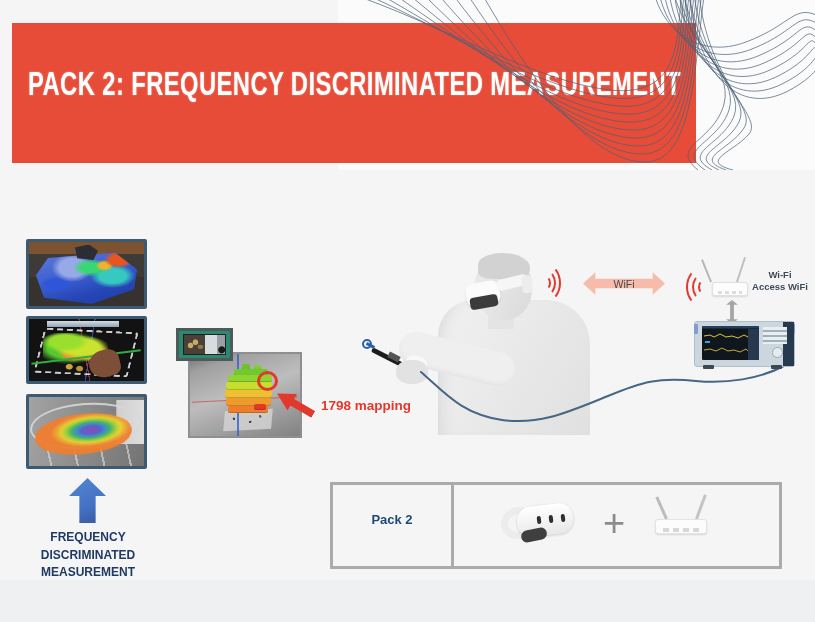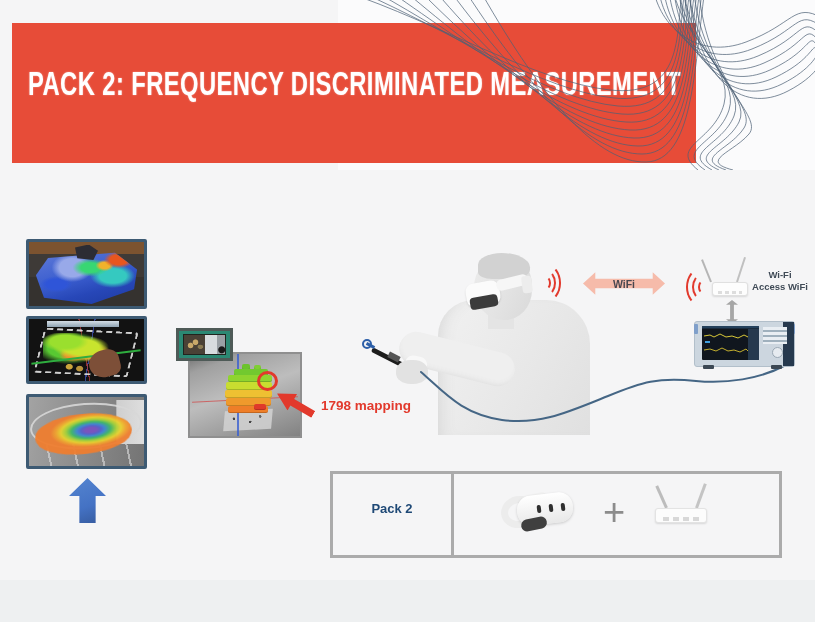--- a/index.html
+++ b/index.html
@@ -136,21 +136,21 @@
   .arc.r{border-right-color:var(--annotation_red,#E2392C)}
   .arc.l{border-left-color:var(--annotation_red,#E2392C)}
   .parc1{left:180px;top:31px;width:11px;height:14px}
   .parc2{left:176px;top:25px;width:20px;height:26px}
   .parc3{left:172px;top:19px;width:29px;height:38px}
 
   
   .wifi-arrow{left:583px;top:271px;width:82px;height:25px;background:var(--wifi_salmon,#F6BBAA);
         clip-path:polygon(0% 50%,15% 5%,15% 31%,85% 31%,85% 5%,100% 50%,85% 95%,85% 69%,15% 69%,15% 95%);
         z-index:3;display:flex;align-items:center;justify-content:center}
-  .wifi-arrow span{font-size:10.5px;font-weight:bold;color:#474750}
+  .wifi-arrow span{font-size:10.5px;font-weight:normal;color:#474750}
   .ap{left:686px;top:256px;width:66px;height:70px;z-index:3}
   .ap-antl{left:24px;top:2px;width:2px;height:24px;background:#b5b5b5;transform:rotate(-22deg);transform-origin:bottom}
   .ap-antr{left:50px;top:0;width:2px;height:26px;background:#c0c0c0;transform:rotate(18deg);transform-origin:bottom}
   .ap-body{left:26px;top:26px;width:36px;height:14px;background:#fdfdfd;border:1px solid #e0e0e0;
         border-radius:3px;box-shadow:0 1px 2px rgba(0,0,0,.12)}
   .ap-slots{left:32px;top:35px;width:24px;height:3px;
         background:repeating-linear-gradient(to right,#ddd 0 4px,transparent 4px 7px)}
   .aparc1{left:12px;top:24px;width:11px;height:14px}
   .aparc2{left:6px;top:18px;width:20px;height:26px}
   .aparc3{left:0;top:12px;width:29px;height:38px}
@@ -165,21 +165,21 @@
   .an-btns{left:68px;top:5px;width:24px;height:17px;
         background:repeating-linear-gradient(to bottom,#e9eef3 0 3px,#9fb0bd 3px 5px)}
   .an-knob{left:77px;top:25px;width:11px;height:11px;border-radius:50%;background:#e6ebf0;border:1px solid #9aa8b4}
   .an-footl{left:8px;top:43px;width:11px;height:4px;background:#3c4854;border-radius:1px}
   .an-footr{left:76px;top:43px;width:11px;height:4px;background:#3c4854;border-radius:1px}
   .an-accl{left:-1px;top:2px;width:4px;height:10px;background:#7f9fca;border-radius:1px}
   .an-accr{right:-1px;top:2px;width:4px;height:10px;background:#7f9fca;border-radius:1px}
   #cable{left:0;top:0;width:815px;height:622px;z-index:3;pointer-events:none}
 
   
-  .packbox{left:330px;top:471px;width:452px;height:87px;border:3px solid var(--border_gray,#ABABAB);z-index:3}
+  .packbox{left:330px;top:482px;width:452px;height:87px;border:3px solid var(--border_gray,#ABABAB);z-index:3}
   .pb-div{left:118px;top:0;width:3px;height:100%;background:var(--border_gray,#ABABAB)}
   .pb-label{left:0;top:0;width:118px;height:81px;display:flex;align-items:center;justify-content:center;
         padding-bottom:12px;color:#1F4976;font-size:13px;font-weight:bold}
   .hs{left:166px;top:12px;width:80px;height:56px}
   .hs-ring{left:2px;top:10px;width:36px;height:32px;border:7px solid #ececec;border-radius:50%;transform:rotate(-12deg)}
   .hs-band{left:22px;top:8px;width:26px;height:10px;background:#f2f2f2;border-radius:5px;transform:rotate(-14deg)}
   .hs-visor{left:18px;top:8px;width:56px;height:30px;border-radius:14px;transform:rotate(-7deg);
         background:linear-gradient(#ffffff,#e8e8e8);box-shadow:0 1px 3px rgba(0,0,0,.18)}
   .hs-lip{left:22px;top:32px;width:26px;height:12px;background:#3f3f3f;border-radius:6px;transform:rotate(-12deg)}
   .hs-s{position:absolute;width:4px;height:8px;background:#2f2f2f;border-radius:2px;transform:rotate(-7deg)}
@@ -240,20 +240,25 @@
     <div class="abs i2hand"></div>
   </div>
   <div class="abs frame img3">
     <div class="abs i3machine"></div>
     <div class="abs i3ring"></div>
     <div class="abs i3legs"></div>
     <div class="abs i3disc"></div>
   </div>
 
   <div class="abs up-arrow"></div>
+  <div class="abs caption">
+    <div>FREQUENCY</div>
+    <div>DISCRIMINATED</div>
+    <div>MEASUREMENT</div>
+  </div>
 
   <div class="abs mainimg">
     <div class="abs m-pcb"></div>
     <div class="abs m-axis"></div>
     <div class="abs m-rline"></div>
     <div class="abs hrow hr0a"></div>
     <div class="abs hrow hr0b"></div>
     <div class="abs hrow hr1"></div>
     <div class="abs hrow hr2"></div>
     <div class="abs hrow hr3"></div>

